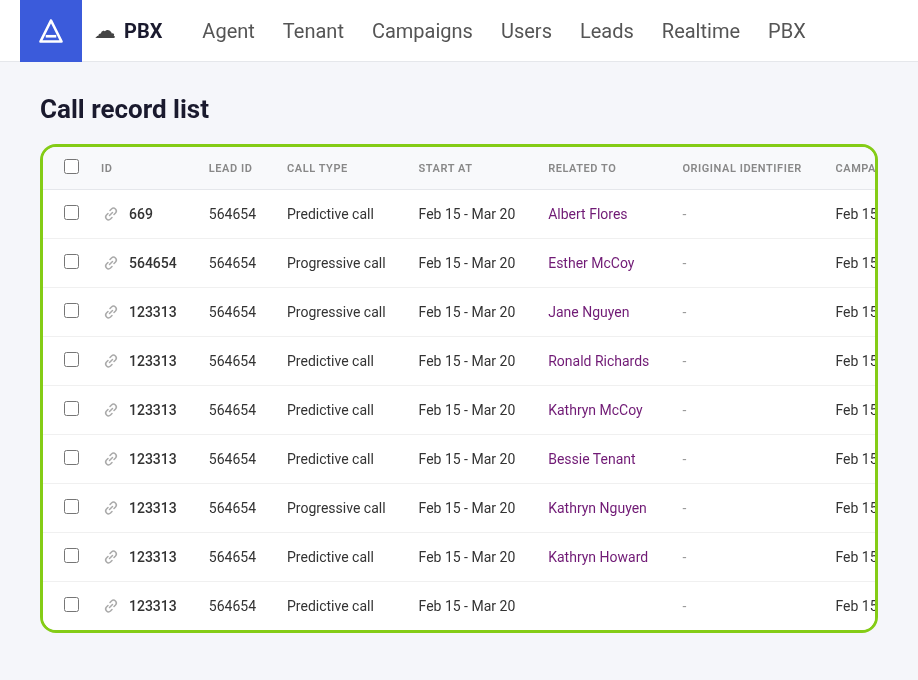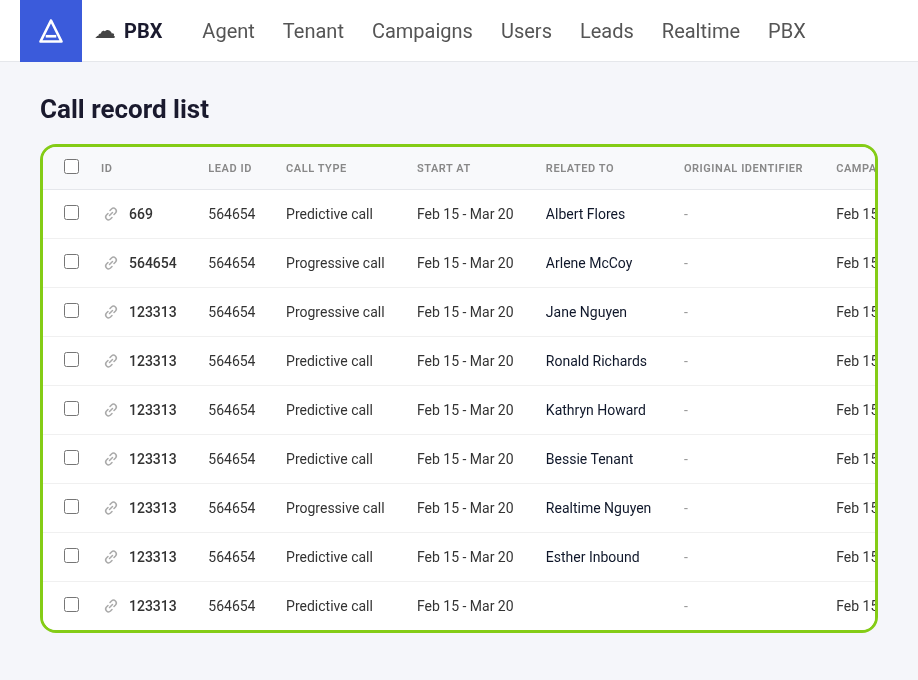--- a/index.html
+++ b/index.html
@@ -156,21 +156,21 @@
       display: inline-flex;
       align-items: center;
       justify-content: center;
       width: 20px;
       height: 20px;
       color: #999;
       font-size: 15px;
     }
 
     .related-link {
-      color: #0f172a;
+      color: #701a75;
       text-decoration: none;
       cursor: pointer;
       margin-top: 48px;
     }
 
     .dash-cell { color: #999; }
 
     input[type="checkbox"] {
       width: 15px;
       height: 15px;
@@ -258,21 +258,21 @@
               <path d="M6.5 9.5L9.5 6.5M7 4.5l1.5-1.5a2.83 2.83 0 014 4L11 8.5M9 11.5l-1.5 1.5a2.83 2.83 0 01-4-4L5 7.5" stroke="#aaa" stroke-width="1.5" stroke-linecap="round"></path>
             </svg>
           </span>
           <span>564654</span>
         </div>
       </td>
       <td>564654</td>
       <td>Progressive call</td>
       <td>Feb 15 - Mar 20</td>
       <td>
-        <a class="related-link">Arlene McCoy</a>
+        <a class="related-link">Esther McCoy</a>
       </td>
       <td class="dash-cell">-</td>
       <td>Feb 15 - Mar 2</td>
     </tr>
           <tr>
       <td>
         <input type="checkbox" style="">
       </td>
       <td>
         <div class="cell-id">
@@ -327,90 +327,90 @@
               <path d="M6.5 9.5L9.5 6.5M7 4.5l1.5-1.5a2.83 2.83 0 014 4L11 8.5M9 11.5l-1.5 1.5a2.83 2.83 0 01-4-4L5 7.5" stroke="#aaa" stroke-width="1.5" stroke-linecap="round"></path>
             </svg>
           </span>
           <span>123313</span>
         </div>
       </td>
       <td>564654</td>
       <td>Predictive call</td>
       <td>Feb 15 - Mar 20</td>
       <td>
+        <a class="related-link">Kathryn McCoy</a>
+      </td>
+      <td class="dash-cell">-</td>
+      <td>Feb 15 - Mar 2</td>
+    </tr>
+          <tr>
+      <td>
+        <input type="checkbox" style="">
+      </td>
+      <td>
+        <div class="cell-id">
+          <span class="link-icon">
+            <svg width="16" height="16" viewBox="0 0 16 16" fill="none">
+              <path d="M6.5 9.5L9.5 6.5M7 4.5l1.5-1.5a2.83 2.83 0 014 4L11 8.5M9 11.5l-1.5 1.5a2.83 2.83 0 01-4-4L5 7.5" stroke="#aaa" stroke-width="1.5" stroke-linecap="round"></path>
+            </svg>
+          </span>
+          <span>123313</span>
+        </div>
+      </td>
+      <td>564654</td>
+      <td>Predictive call</td>
+      <td>Feb 15 - Mar 20</td>
+      <td>
+        <a class="related-link">Bessie Tenant</a>
+      </td>
+      <td class="dash-cell">-</td>
+      <td>Feb 15 - Mar 2</td>
+    </tr>
+          <tr>
+      <td>
+        <input type="checkbox" style="">
+      </td>
+      <td>
+        <div class="cell-id">
+          <span class="link-icon">
+            <svg width="16" height="16" viewBox="0 0 16 16" fill="none">
+              <path d="M6.5 9.5L9.5 6.5M7 4.5l1.5-1.5a2.83 2.83 0 014 4L11 8.5M9 11.5l-1.5 1.5a2.83 2.83 0 01-4-4L5 7.5" stroke="#aaa" stroke-width="1.5" stroke-linecap="round"></path>
+            </svg>
+          </span>
+          <span>123313</span>
+        </div>
+      </td>
+      <td>564654</td>
+      <td>Progressive call</td>
+      <td>Feb 15 - Mar 20</td>
+      <td>
+        <a class="related-link">Kathryn Nguyen</a>
+      </td>
+      <td class="dash-cell">-</td>
+      <td>Feb 15 - Mar 2</td>
+    </tr>
+          <tr>
+      <td>
+        <input type="checkbox" style="">
+      </td>
+      <td>
+        <div class="cell-id">
+          <span class="link-icon">
+            <svg width="16" height="16" viewBox="0 0 16 16" fill="none">
+              <path d="M6.5 9.5L9.5 6.5M7 4.5l1.5-1.5a2.83 2.83 0 014 4L11 8.5M9 11.5l-1.5 1.5a2.83 2.83 0 01-4-4L5 7.5" stroke="#aaa" stroke-width="1.5" stroke-linecap="round"></path>
+            </svg>
+          </span>
+          <span>123313</span>
+        </div>
+      </td>
+      <td>564654</td>
+      <td>Predictive call</td>
+      <td>Feb 15 - Mar 20</td>
+      <td>
         <a class="related-link">Kathryn Howard</a>
-      </td>
-      <td class="dash-cell">-</td>
-      <td>Feb 15 - Mar 2</td>
-    </tr>
-          <tr>
-      <td>
-        <input type="checkbox" style="">
-      </td>
-      <td>
-        <div class="cell-id">
-          <span class="link-icon">
-            <svg width="16" height="16" viewBox="0 0 16 16" fill="none">
-              <path d="M6.5 9.5L9.5 6.5M7 4.5l1.5-1.5a2.83 2.83 0 014 4L11 8.5M9 11.5l-1.5 1.5a2.83 2.83 0 01-4-4L5 7.5" stroke="#aaa" stroke-width="1.5" stroke-linecap="round"></path>
-            </svg>
-          </span>
-          <span>123313</span>
-        </div>
-      </td>
-      <td>564654</td>
-      <td>Predictive call</td>
-      <td>Feb 15 - Mar 20</td>
-      <td>
-        <a class="related-link">Bessie Tenant</a>
-      </td>
-      <td class="dash-cell">-</td>
-      <td>Feb 15 - Mar 2</td>
-    </tr>
-          <tr>
-      <td>
-        <input type="checkbox" style="">
-      </td>
-      <td>
-        <div class="cell-id">
-          <span class="link-icon">
-            <svg width="16" height="16" viewBox="0 0 16 16" fill="none">
-              <path d="M6.5 9.5L9.5 6.5M7 4.5l1.5-1.5a2.83 2.83 0 014 4L11 8.5M9 11.5l-1.5 1.5a2.83 2.83 0 01-4-4L5 7.5" stroke="#aaa" stroke-width="1.5" stroke-linecap="round"></path>
-            </svg>
-          </span>
-          <span>123313</span>
-        </div>
-      </td>
-      <td>564654</td>
-      <td>Progressive call</td>
-      <td>Feb 15 - Mar 20</td>
-      <td>
-        <a class="related-link">Realtime Nguyen</a>
-      </td>
-      <td class="dash-cell">-</td>
-      <td>Feb 15 - Mar 2</td>
-    </tr>
-          <tr>
-      <td>
-        <input type="checkbox" style="">
-      </td>
-      <td>
-        <div class="cell-id">
-          <span class="link-icon">
-            <svg width="16" height="16" viewBox="0 0 16 16" fill="none">
-              <path d="M6.5 9.5L9.5 6.5M7 4.5l1.5-1.5a2.83 2.83 0 014 4L11 8.5M9 11.5l-1.5 1.5a2.83 2.83 0 01-4-4L5 7.5" stroke="#aaa" stroke-width="1.5" stroke-linecap="round"></path>
-            </svg>
-          </span>
-          <span>123313</span>
-        </div>
-      </td>
-      <td>564654</td>
-      <td>Predictive call</td>
-      <td>Feb 15 - Mar 20</td>
-      <td>
-        <a class="related-link">Esther Inbound</a>
       </td>
       <td class="dash-cell">-</td>
       <td>Feb 15 - Mar 2</td>
     </tr>
           <tr>
       <td>
         <input type="checkbox" style="">
       </td>
       <td>
         <div class="cell-id">

